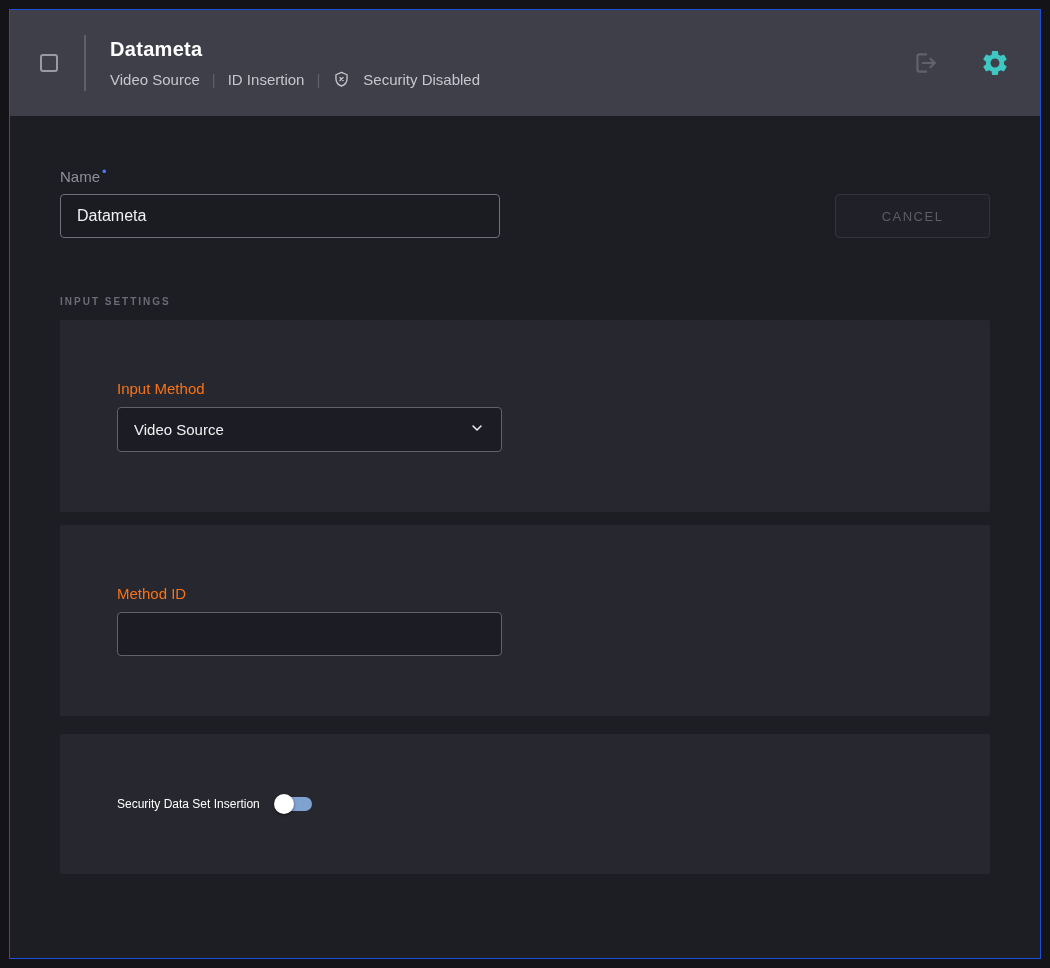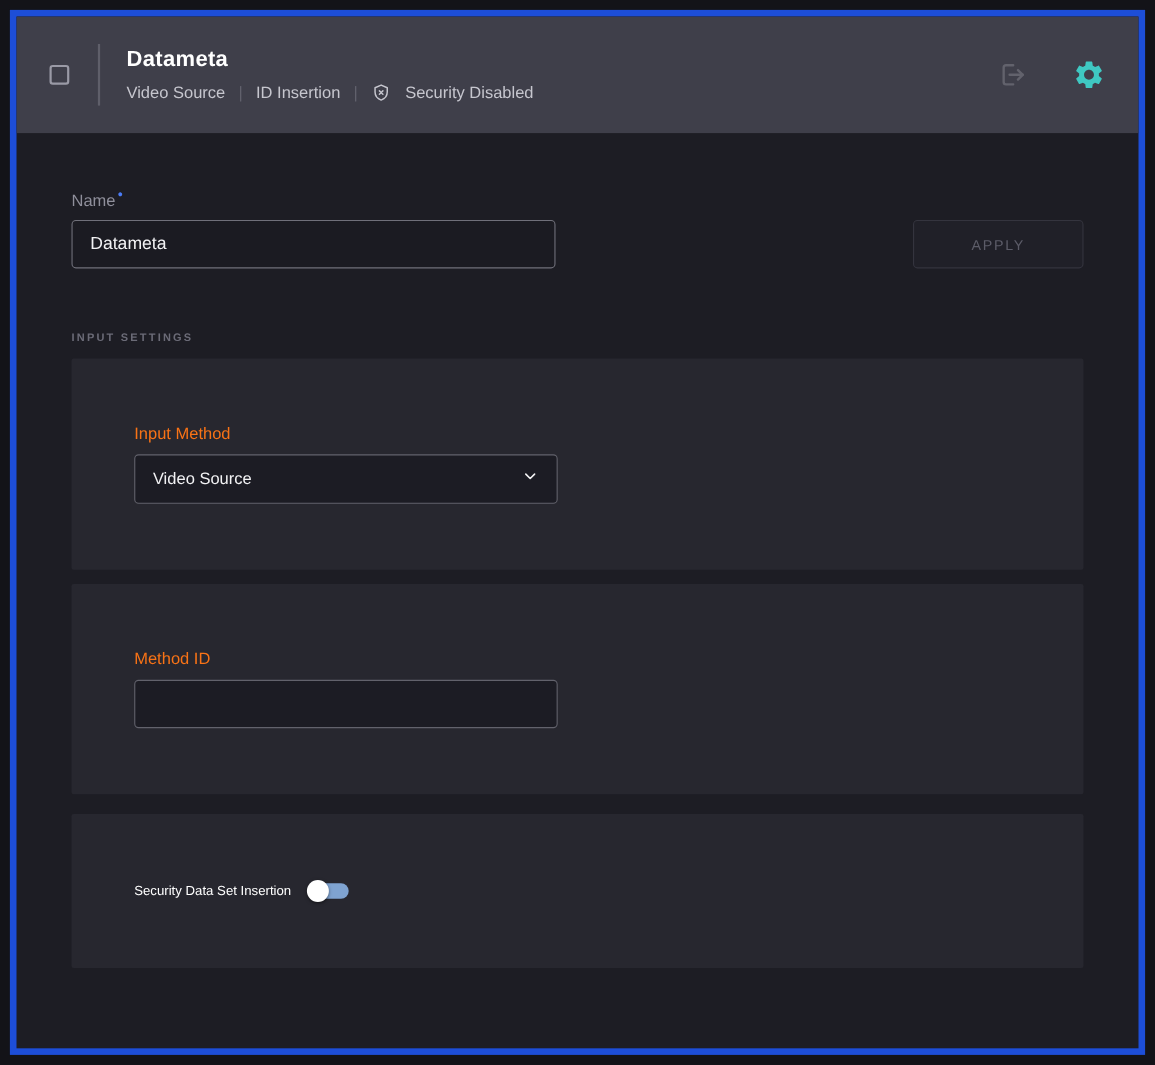--- a/index.html
+++ b/index.html
@@ -6,21 +6,21 @@
   html,body { width:1050px; height:968px; }
   body {
     background:#131318;
     font-family:"Liberation Sans", sans-serif;
     color:#e8e8ec;
   }
   .page { width:1050px; height:968px; padding:9px; }
   .panel {
     width:100%; height:100%;
     background:#1d1d24;
-    border:6px solid #1d4ed8;
+    border:1px solid #1d4ed8;
     display:flex; flex-direction:column;
     overflow:hidden;
   }
   
   .hdr {
     height:106px; flex:0 0 106px;
     background:#3f3f4a;
     display:flex; align-items:center;
     padding:0 30px 0 30px;
   }
@@ -136,21 +136,21 @@
     </header>
 
     <main class="main">
 
       <div class="name-row">
         <div>
           <label class="field-label"><span>Name</span><span class="req">•</span></label>
           <input class="text-input" type="text" value="Datameta" style="">
         </div>
         <div class="btns">
-          <button class="btn">APPLY</button>
+          <button class="btn">CANCEL</button>
         </div>
       </div>
 
       <h2 class="section-heading h1gap">INPUT SETTINGS</h2>
       <section class="card">
         <label class="field-label">Input Method</label>
         <div class="select">
           <span class="select-value">Video Source</span>
           <span>
             <svg width="16" height="16" viewBox="0 0 24 24" fill="none" stroke="#f2f2f4" stroke-width="2.2" stroke-linecap="round" stroke-linejoin="round">

